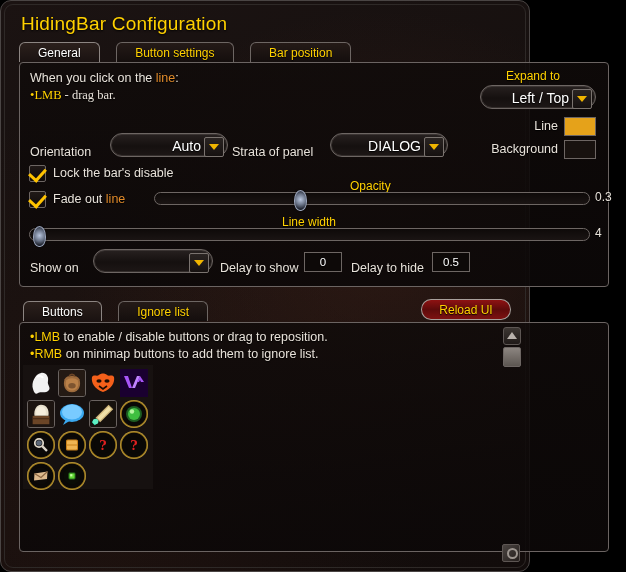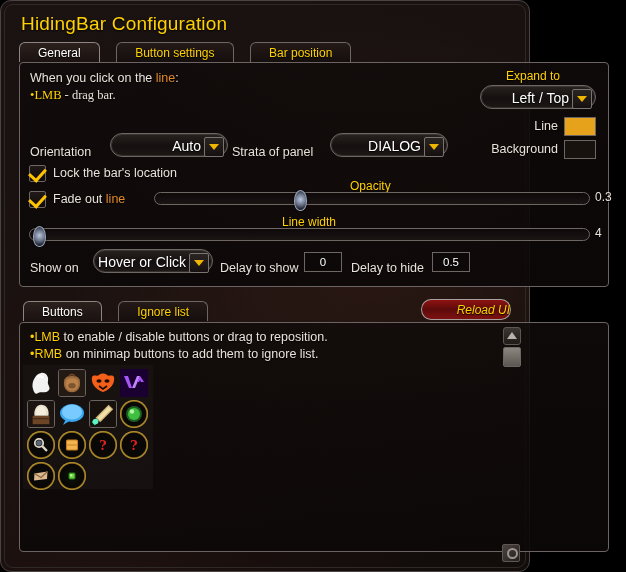--- a/index.html
+++ b/index.html
@@ -125,23 +125,22 @@
 
   
   #buttons-panel{left:18px;top:321px;width:590px;height:230px;}
   .tabstrip2{position:absolute;left:22px;top:300px;height:21px;}
 
   .reloadbtn{
     position:absolute;right:18px;top:298px;width:90px;height:21px;
     box-sizing:border-box;
     background:linear-gradient(180deg,#8e1212 0%,#5e0b0b 50%,#7d1111 100%);
     border:1px solid #a8a09c;border-radius:10px/50%;
-    font-size:12px;color:#ffd100;text-align:right;line-height:20px;
+    font-size:12px;color:#ffd100;text-align:center;line-height:20px;
     text-shadow:0 1px 1px #000;
-    font-style:italic;
   }
 
   
   .helpline{position:absolute;font-size:12.5px;color:#e8e2da;text-shadow:0 1px 1px #000;white-space:nowrap;}
 
   
   #icongrid{
     position:absolute;left:22px;top:364px;width:130px;height:124px;
     background:rgba(26,20,19,.75);
   }
@@ -227,42 +226,41 @@
       <div class="dd-arrow"></div>
     </div>
 
     <div class="lbl" style="left:212px;top:82px;">Strata of panel</div>
     <div class="dd" style="left:310px;top:70px;width:118px;">
       <div class="dd-txt">DIALOG</div>
       <div class="dd-arrow"></div>
     </div>
 
     <div class="cb on" style="left:9px;top:102px;"></div>
-    <div class="lbl" style="left:33px;top:103px;">Lock the bar's location</div>
+    <div class="lbl" style="left:33px;top:103px;">Lock the bar's disable</div>
 
     <div class="cb on" style="left:9px;top:128px;"></div>
     <div class="lbl" style="left:33px;top:129px;">
       <span>Fade out </span><span class="orange">line</span>
     </div>
 
     <div class="hdr" style="left:330px;top:116px;">Opacity</div>
     <div class="slider" id="sl-opacity" style="left:134px;top:129px;width:436px;">
       <div class="thumb" id="th-opacity" style="left: 143.88px;"></div>
     </div>
     <div class="txt" style="left:575px;top:127px;font-size:12px;">0.3</div>
 
     <div class="hdr" style="left:262px;top:152px;">Line width</div>
     <div class="slider" id="sl-linewidth" style="left:9px;top:165px;width:561px;">
       <div class="thumb" id="th-linewidth" style="left: 8.415px;"></div>
     </div>
     <div class="txt" style="left:575px;top:163px;font-size:12px;">4</div>
 
     <div class="lbl" style="left:10px;top:198px;">Show on</div>
     <div class="dd" style="left:73px;top:186px;width:120px;">
-      <div class="dd-txt">Hover or Click</div>
       <div class="dd-arrow"></div>
     </div>
 
     <div class="lbl" style="left:200px;top:198px;">Delay to show</div>
     <div class="numbox" style="left:284px;top:189px;width:38px;">0</div>
 
     <div class="lbl" style="left:331px;top:198px;text-align:center;">Delay to hide</div>
     <div class="numbox" style="left:412px;top:189px;width:38px;">0.5</div>
   </div>
 

